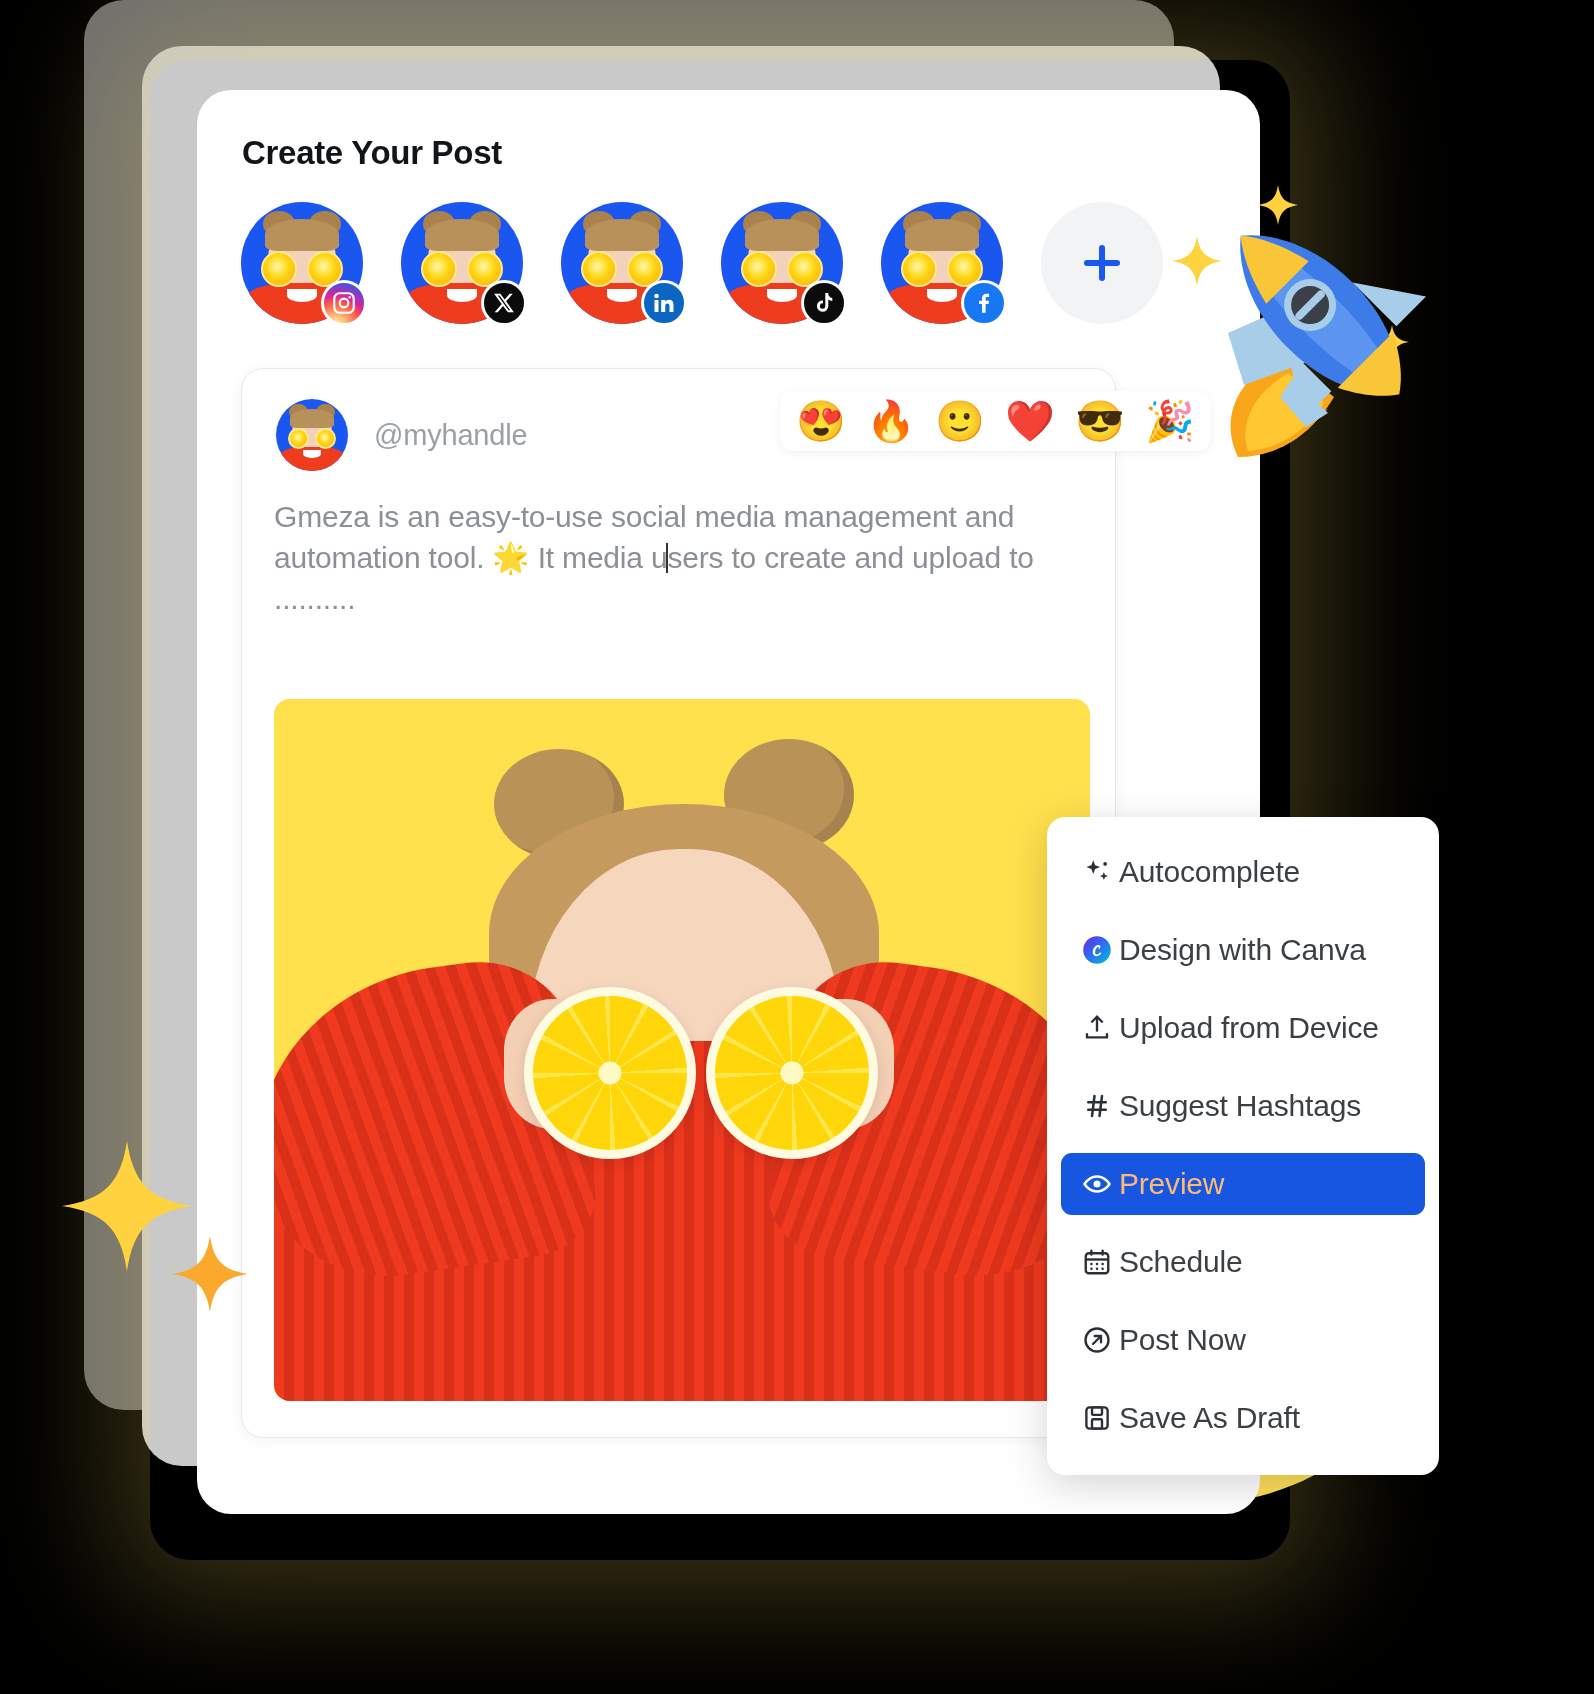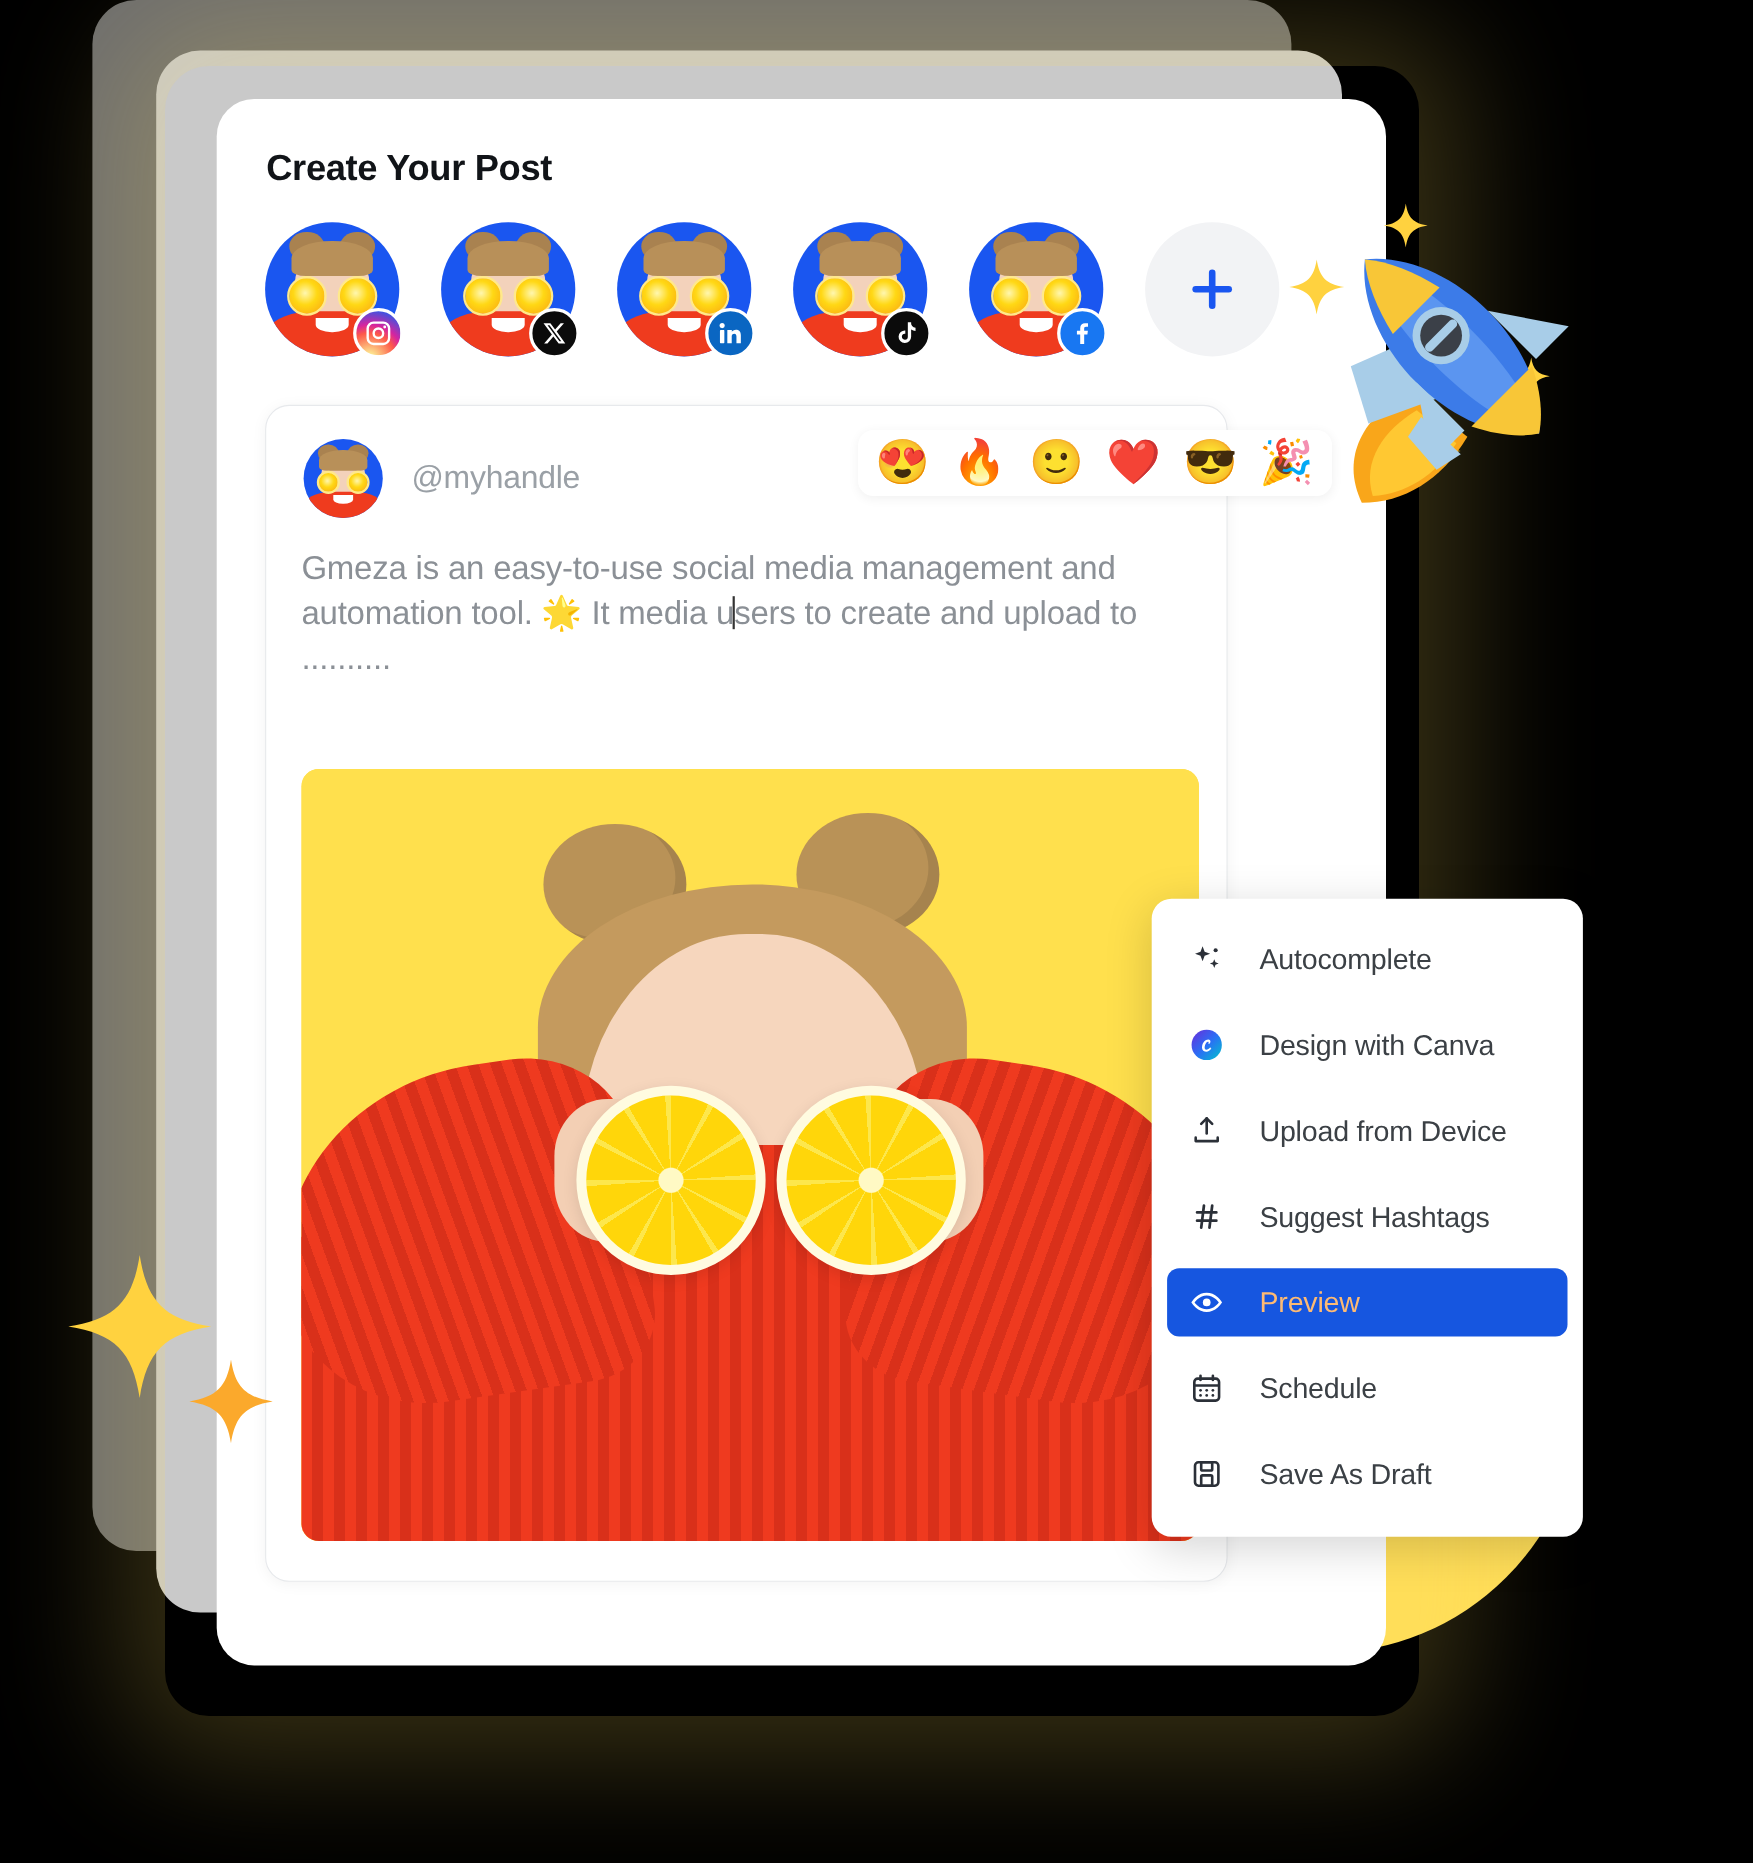--- a/index.html
+++ b/index.html
@@ -358,26 +358,26 @@
     width: 392px;
     background: #ffffff;
     border-radius: 18px;
     box-shadow: 0 10px 42px rgba(0,0,0,0.17);
     padding: 24px 0 26px 0;
     z-index: 40;
   }
   .menu-item {
     display: flex;
     align-items: center;
-    gap: 32px;
+    gap: 6px;
     height: 62px;
     margin: 0 14px;
     padding: 0 20px;
     border-radius: 11px;
-    font-size: 26px;
+    font-size: 30px;
     color: #3b4045;
     letter-spacing: -0.2px;
     cursor: pointer;
     white-space: nowrap;
     text-align: right;
   }
   .menu-item + .menu-item { margin-top: 16px; }
   .menu-item.active {
     background: #1656e0;
     color: #fdba74;
@@ -646,20 +646,30 @@
                 <circle cx="16.5" cy="13.5" r="1"></circle>
               <circle cx="7.5" cy="17.3" r="1"></circle>
                 <circle cx="12" cy="17.3" r="1"></circle>
                 <circle cx="16.5" cy="17.3" r="1"></circle>
             </g>
           </svg>
         </span>
         <span>Schedule</span>
       </div>
 
+      <div class="menu-item">
+        <span class="menu-ico">
+          <svg width="30" height="30" viewBox="0 0 24 24" fill="none" stroke="#2b3038" stroke-width="1.9" stroke-linecap="round" stroke-linejoin="round">
+            <circle cx="12" cy="12" r="9.2"></circle>
+            <path d="M8.8 15.2l6.4-6.4"></path>
+            <path d="M10.2 8.8h5v5"></path>
+          </svg>
+        </span>
+        <span>Post Now</span>
+      </div>
 
       <div class="menu-item">
         <span class="menu-ico">
           <svg width="30" height="30" viewBox="0 0 24 24" fill="none" stroke="#2b3038" stroke-width="1.9" stroke-linejoin="round">
             <rect x="3.5" y="3.5" width="17" height="17" rx="2.5"></rect>
             <rect x="8" y="3.5" width="8" height="6" rx="1"></rect>
             <rect x="8" y="13" width="8" height="7.5" rx="1"></rect>
           </svg>
         </span>
         <span>Save As Draft</span>

